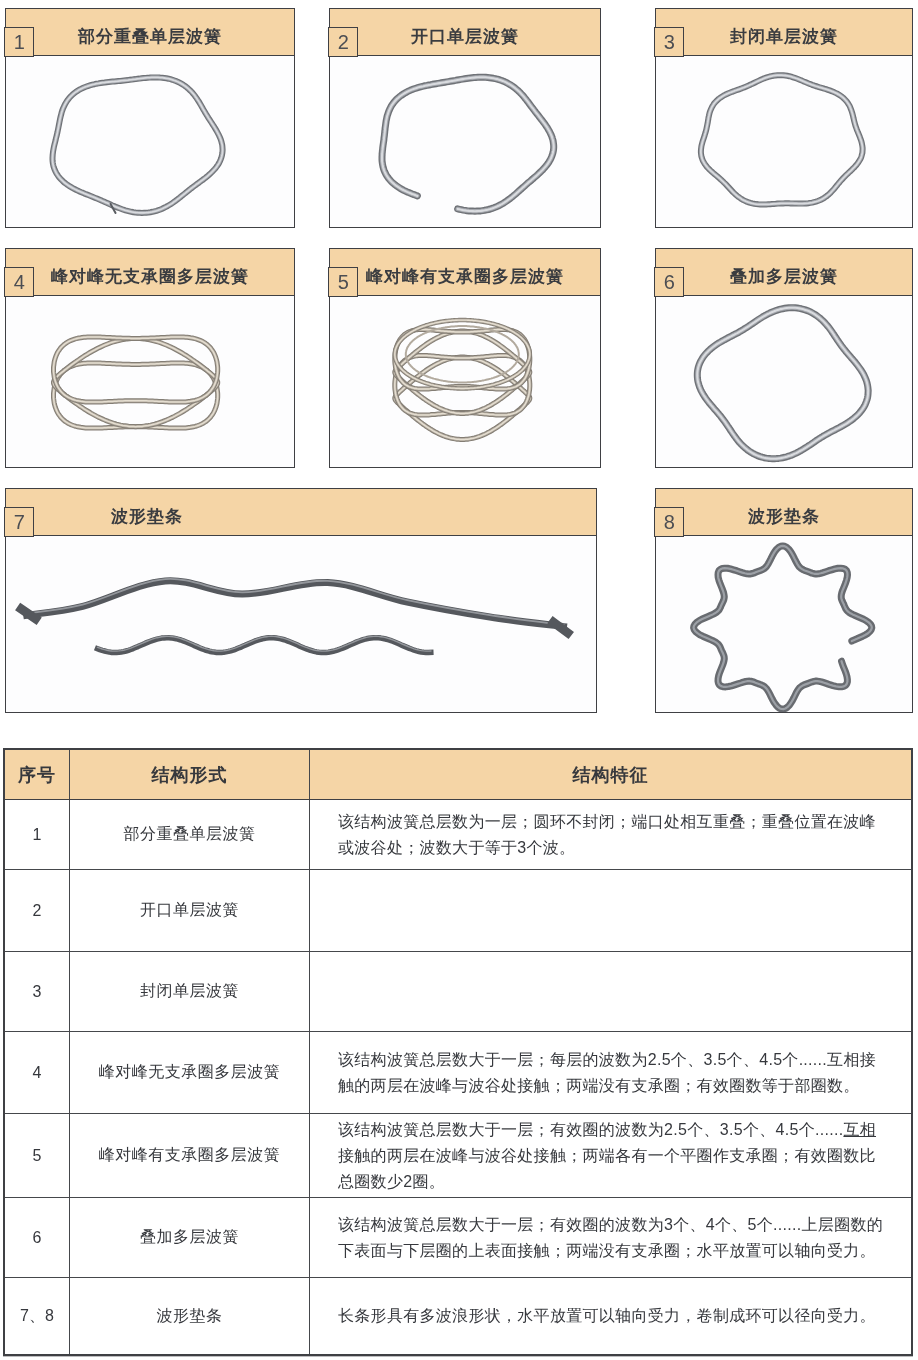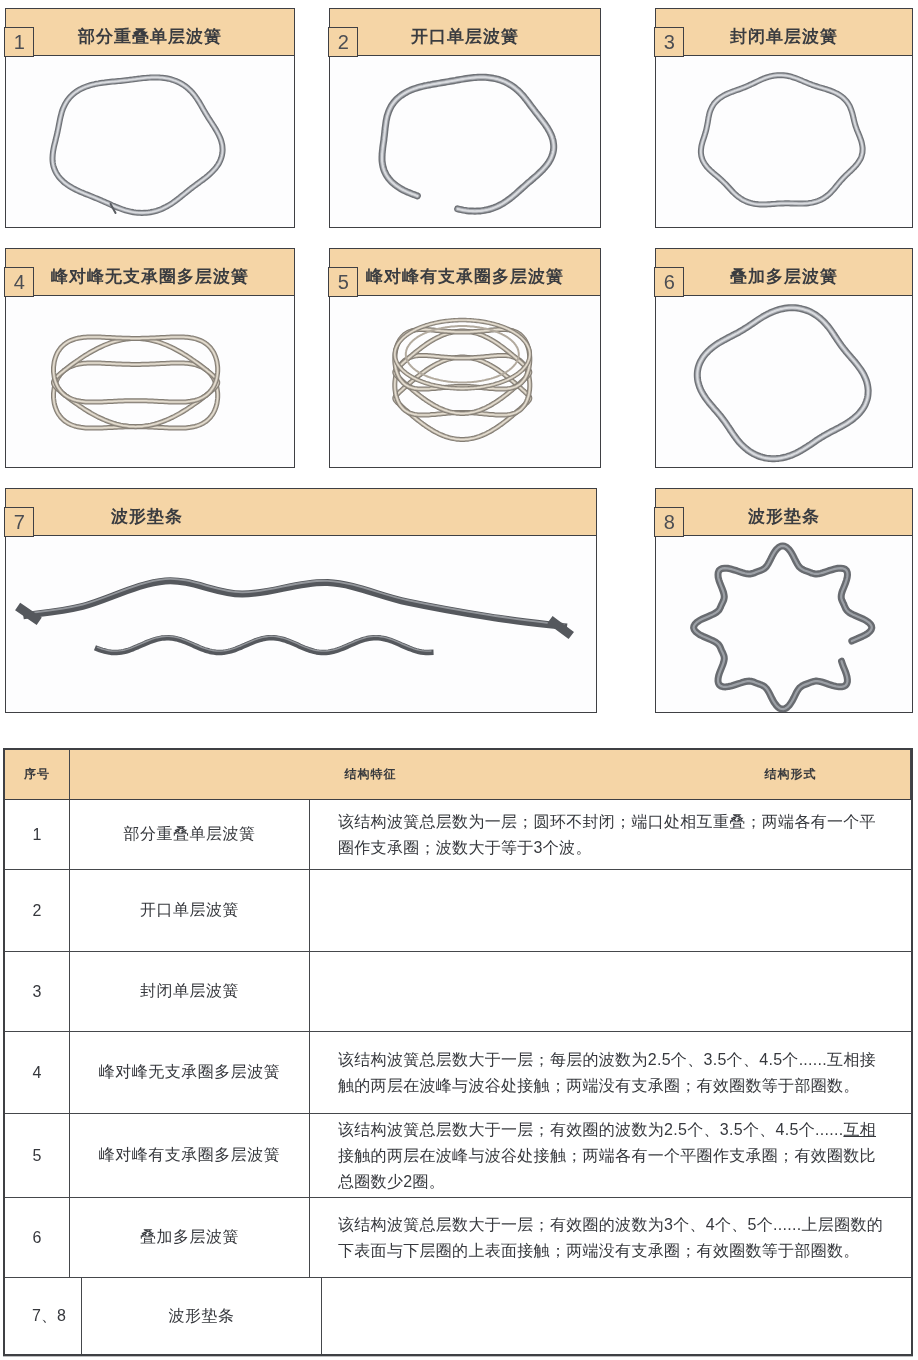--- a/index.html
+++ b/index.html
@@ -24,23 +24,23 @@
   .pbody svg{display:block;width:100%;height:100%;}
 
   
   .wtable{position:absolute;left:3px;top:748px;width:910px;border:2px solid var(--table-border,#3f4044);
           background:#fff;}
   .thead{display:flex;background:var(--header-bg,#f5d5a6);border-bottom:1.8px solid var(--table-border,#3f4044);height:50px;}
   .cell{display:flex;align-items:center;justify-content:center;text-align:center;}
   .c1{width:65px;border-right:1.6px solid #45474b;flex:none;}
   .c2{width:240px;border-right:1.6px solid #45474b;flex:none;}
   .c3{flex:1;}
-  .thead .cell{font-size:12px;font-weight:bold;color:#37393d;letter-spacing:1px;}
+  .thead .cell{font-size:18px;font-weight:bold;color:#37393d;letter-spacing:1px;}
   .trow{display:flex;border-bottom:1.6px solid #45474b;}
-  .trow:last-child{border-bottom:none;margin-left:12px;}
+  .trow:last-child{border-bottom:none;}
   .trow .c1{font-size:16px;}
   .trow .c2{font-size:16px;font-weight:500;letter-spacing:.5px;}
   .trow .c3{justify-content:flex-start;text-align:left;padding:6px 20px 6px 28px;
             font-size:16px;line-height:26px;letter-spacing:.3px;}
   .uline{text-decoration:underline;margin-top:24px;}
   .bottom-line{position:absolute;left:3px;top:1356px;width:910px;height:1px;background:#bdbdbf;}
 </style>
 </head>
 <body>
 
@@ -176,29 +176,29 @@
         <svg viewBox="0 0 256 176">
           <path d="M185.5,125.2L186.2,127.3L187.0,129.7L188.1,132.3L189.2,135.0L190.2,137.9L191.0,140.7L191.4,143.4L191.4,145.8L190.8,147.8L189.6,149.3L187.9,150.4L185.6,150.8L183.0,150.8L180.0,150.4L176.9,149.6L173.8,148.7L170.8,147.6L168.0,146.7L165.5,145.9L163.2,145.4L161.2,145.1L159.4,145.1L157.9,145.4L156.4,145.8L155.0,146.3L153.6,146.8L152.2,147.4L150.8,147.9L149.4,148.4L148.0,148.9L146.6,149.6L145.3,150.4L144.0,151.4L142.8,152.8L141.6,154.5L140.4,156.6L139.2,159.0L137.9,161.7L136.5,164.4L134.9,167.0L133.2,169.3L131.4,171.2L129.4,172.5L127.4,173.1L125.4,173.0L123.4,172.2L121.5,170.7L119.7,168.6L118.0,166.2L116.5,163.6L115.2,160.9L113.9,158.3L112.7,156.0L111.5,154.0L110.3,152.4L109.0,151.1L107.7,150.1L106.4,149.4L105.0,148.8L103.6,148.3L102.2,147.7L100.8,147.2L99.4,146.7L98.1,146.1L96.6,145.6L95.1,145.3L93.5,145.1L91.7,145.2L89.6,145.5L87.2,146.1L84.6,147.0L81.7,147.9L78.7,148.9L75.6,149.9L72.5,150.5L69.7,150.9L67.1,150.8L65.0,150.1L63.4,148.9L62.4,147.2L62.0,145.1L62.1,142.6L62.6,139.9L63.5,137.0L64.6,134.2L65.7,131.5L66.7,129.0L67.5,126.7L68.0,124.6L68.3,122.8L68.2,121.3L67.9,119.8L67.4,118.5L66.9,117.2L66.3,115.9L65.7,114.7L65.1,113.4L64.6,112.1L64.0,110.8L63.3,109.6L62.4,108.4L61.1,107.2L59.6,106.1L57.6,105.0L55.2,103.9L52.6,102.8L49.7,101.5L46.8,100.2L43.9,98.8L41.5,97.2L39.5,95.5L38.2,93.7L37.6,91.8L37.9,90.0L39.0,88.2L40.7,86.4L43.0,84.8L45.7,83.3L48.6,82.0L51.6,80.7L54.3,79.5L56.8,78.4L58.9,77.3L60.6,76.2L62.0,75.1L63.0,73.9L63.7,72.7L64.4,71.4L64.9,70.1L65.5,68.8L66.1,67.6L66.7,66.3L67.3,65.0L67.8,63.7L68.1,62.3L68.3,60.8L68.1,59.1L67.7,57.1L67.0,54.9L66.1,52.5L65.0,49.8L63.9,47.0L62.9,44.2L62.2,41.4L62.0,38.8L62.2,36.5L63.0,34.6L64.4,33.3L66.3,32.4L68.7,32.2L71.5,32.3L74.5,32.9L77.6,33.8L80.7,34.7L83.6,35.7L86.3,36.6L88.8,37.3L91.0,37.8L92.9,37.9L94.6,37.9L96.1,37.5L97.6,37.1L99.0,36.6L100.3,36.0L101.7,35.5L103.1,35.0L104.5,34.5L105.9,33.9L107.3,33.2L108.6,32.3L109.8,31.2L111.0,29.7L112.2,27.8L113.4,25.6L114.7,23.1L116.0,20.4L117.5,17.7L119.1,15.2L120.8,13.0L122.7,11.3L124.7,10.2L126.7,9.9L128.7,10.2L130.7,11.3L132.6,13.0L134.3,15.2L135.9,17.7L137.4,20.4L138.7,23.1L140.0,25.6L141.2,27.8L142.4,29.7L143.6,31.2L144.9,32.3L146.2,33.2L147.5,33.9L148.9,34.5L150.3,35.0L151.7,35.5L153.1,36.0L154.5,36.6L155.9,37.1L157.3,37.5L158.9,37.9L160.6,37.9L162.5,37.8L164.7,37.3L167.1,36.6L169.8,35.7L172.7,34.7L175.8,33.8L178.9,32.9L181.9,32.3L184.7,32.2L187.1,32.4L189.1,33.3L190.5,34.6L191.3,36.5L191.5,38.8L191.2,41.4L190.5,44.2L189.6,47.0L188.5,49.8L187.4,52.5L186.4,54.9L185.7,57.1L185.3,59.1L185.2,60.8L185.3,62.3L185.7,63.7L186.2,65.0L186.8,66.3L187.4,67.6L188.0,68.8L188.5,70.1L189.1,71.4L189.7,72.7L190.5,73.9L191.5,75.1L192.8,76.2L194.5,77.3L196.6,78.4L199.1,79.5L201.9,80.7L204.8,82.0L207.7,83.3L210.4,84.8L212.7,86.4L214.5,88.2L215.5,90.0L215.8,91.8L215.2,93.7L213.9,95.5L212.0,97.2L209.5,98.8L206.7,100.2L203.8,101.5L200.9,102.8L198.2,103.9L195.8,105.0" fill="none" stroke="#686b70" stroke-width="7" stroke-linecap="round" stroke-linejoin="round"></path>
           <path d="M185.5,125.2L186.2,127.3L187.0,129.7L188.1,132.3L189.2,135.0L190.2,137.9L191.0,140.7L191.4,143.4L191.4,145.8L190.8,147.8L189.6,149.3L187.9,150.4L185.6,150.8L183.0,150.8L180.0,150.4L176.9,149.6L173.8,148.7L170.8,147.6L168.0,146.7L165.5,145.9L163.2,145.4L161.2,145.1L159.4,145.1L157.9,145.4L156.4,145.8L155.0,146.3L153.6,146.8L152.2,147.4L150.8,147.9L149.4,148.4L148.0,148.9L146.6,149.6L145.3,150.4L144.0,151.4L142.8,152.8L141.6,154.5L140.4,156.6L139.2,159.0L137.9,161.7L136.5,164.4L134.9,167.0L133.2,169.3L131.4,171.2L129.4,172.5L127.4,173.1L125.4,173.0L123.4,172.2L121.5,170.7L119.7,168.6L118.0,166.2L116.5,163.6L115.2,160.9L113.9,158.3L112.7,156.0L111.5,154.0L110.3,152.4L109.0,151.1L107.7,150.1L106.4,149.4L105.0,148.8L103.6,148.3L102.2,147.7L100.8,147.2L99.4,146.7L98.1,146.1L96.6,145.6L95.1,145.3L93.5,145.1L91.7,145.2L89.6,145.5L87.2,146.1L84.6,147.0L81.7,147.9L78.7,148.9L75.6,149.9L72.5,150.5L69.7,150.9L67.1,150.8L65.0,150.1L63.4,148.9L62.4,147.2L62.0,145.1L62.1,142.6L62.6,139.9L63.5,137.0L64.6,134.2L65.7,131.5L66.7,129.0L67.5,126.7L68.0,124.6L68.3,122.8L68.2,121.3L67.9,119.8L67.4,118.5L66.9,117.2L66.3,115.9L65.7,114.7L65.1,113.4L64.6,112.1L64.0,110.8L63.3,109.6L62.4,108.4L61.1,107.2L59.6,106.1L57.6,105.0L55.2,103.9L52.6,102.8L49.7,101.5L46.8,100.2L43.9,98.8L41.5,97.2L39.5,95.5L38.2,93.7L37.6,91.8L37.9,90.0L39.0,88.2L40.7,86.4L43.0,84.8L45.7,83.3L48.6,82.0L51.6,80.7L54.3,79.5L56.8,78.4L58.9,77.3L60.6,76.2L62.0,75.1L63.0,73.9L63.7,72.7L64.4,71.4L64.9,70.1L65.5,68.8L66.1,67.6L66.7,66.3L67.3,65.0L67.8,63.7L68.1,62.3L68.3,60.8L68.1,59.1L67.7,57.1L67.0,54.9L66.1,52.5L65.0,49.8L63.9,47.0L62.9,44.2L62.2,41.4L62.0,38.8L62.2,36.5L63.0,34.6L64.4,33.3L66.3,32.4L68.7,32.2L71.5,32.3L74.5,32.9L77.6,33.8L80.7,34.7L83.6,35.7L86.3,36.6L88.8,37.3L91.0,37.8L92.9,37.9L94.6,37.9L96.1,37.5L97.6,37.1L99.0,36.6L100.3,36.0L101.7,35.5L103.1,35.0L104.5,34.5L105.9,33.9L107.3,33.2L108.6,32.3L109.8,31.2L111.0,29.7L112.2,27.8L113.4,25.6L114.7,23.1L116.0,20.4L117.5,17.7L119.1,15.2L120.8,13.0L122.7,11.3L124.7,10.2L126.7,9.9L128.7,10.2L130.7,11.3L132.6,13.0L134.3,15.2L135.9,17.7L137.4,20.4L138.7,23.1L140.0,25.6L141.2,27.8L142.4,29.7L143.6,31.2L144.9,32.3L146.2,33.2L147.5,33.9L148.9,34.5L150.3,35.0L151.7,35.5L153.1,36.0L154.5,36.6L155.9,37.1L157.3,37.5L158.9,37.9L160.6,37.9L162.5,37.8L164.7,37.3L167.1,36.6L169.8,35.7L172.7,34.7L175.8,33.8L178.9,32.9L181.9,32.3L184.7,32.2L187.1,32.4L189.1,33.3L190.5,34.6L191.3,36.5L191.5,38.8L191.2,41.4L190.5,44.2L189.6,47.0L188.5,49.8L187.4,52.5L186.4,54.9L185.7,57.1L185.3,59.1L185.2,60.8L185.3,62.3L185.7,63.7L186.2,65.0L186.8,66.3L187.4,67.6L188.0,68.8L188.5,70.1L189.1,71.4L189.7,72.7L190.5,73.9L191.5,75.1L192.8,76.2L194.5,77.3L196.6,78.4L199.1,79.5L201.9,80.7L204.8,82.0L207.7,83.3L210.4,84.8L212.7,86.4L214.5,88.2L215.5,90.0L215.8,91.8L215.2,93.7L213.9,95.5L212.0,97.2L209.5,98.8L206.7,100.2L203.8,101.5L200.9,102.8L198.2,103.9L195.8,105.0" fill="none" stroke="#9ca0a6" stroke-width="2.2" stroke-linecap="round" stroke-linejoin="round"></path>
         </svg>
       </div>
   </section>
 
   <div class="wtable">
     <div class="thead">
       <div class="cell c1">序号</div>
+      <div class="cell c2">结构形式</div>
       <div class="cell c3">结构特征</div>
-      <div class="cell c2">结构形式</div>
     </div>
     <div>
         <div class="trow" style="height: 70px;">
           <div class="cell c1">1</div>
           <div class="cell c2">部分重叠单层波簧</div>
           <div class="cell c3">
-            <span><span>该结构波簧总层数为一层；圆环不封闭；端口处相互重叠；两端各有一个平圈作支承圈；波数大于等于3个波。</span></span>
+            <span><span>该结构波簧总层数为一层；圆环不封闭；端口处相互重叠；重叠位置在波峰或波谷处；波数大于等于3个波。</span></span>
           </div>
         </div>
         <div class="trow" style="height: 82px;">
           <div class="cell c1">2</div>
           <div class="cell c2">开口单层波簧</div>
         </div>
         <div class="trow" style="height: 80px;">
           <div class="cell c1">3</div>
           <div class="cell c2">封闭单层波簧</div>
         </div>
@@ -213,24 +213,27 @@
           <div class="cell c1">5</div>
           <div class="cell c2">峰对峰有支承圈多层波簧</div>
           <div class="cell c3">
             <span><span>该结构波簧总层数大于一层；有效圈的波数为2.5个、3.5个、4.5个......</span><span class="uline">互相</span><span>接触的两层在波峰与波谷处接触；两端各有一个平圈作支承圈；有效圈数比总圈数少2圈。</span></span>
           </div>
         </div>
         <div class="trow" style="height: 80px;">
           <div class="cell c1">6</div>
           <div class="cell c2">叠加多层波簧</div>
           <div class="cell c3">
-            <span><span>该结构波簧总层数大于一层；有效圈的波数为3个、4个、5个......上层圈数的下表面与下层圈的上表面接触；两端没有支承圈；有效圈数等于部圈数。</span></span>
+            <span><span>该结构波簧总层数大于一层；有效圈的波数为3个、4个、5个......上层圈数的下表面与下层圈的上表面接触；两端没有支承圈；水平放置可以轴向受力。</span></span>
           </div>
         </div>
         <div class="trow" style="height: 76px;">
           <div class="cell c1">7、8</div>
           <div class="cell c2">波形垫条</div>
+          <div class="cell c3">
+            <span><span>长条形具有多波浪形状，水平放置可以轴向受力，卷制成环可以径向受力。</span></span>
+          </div>
         </div>
       </div>
   </div>
 
   <div class="bottom-line"></div>
 </div>
 
 </body></html>

